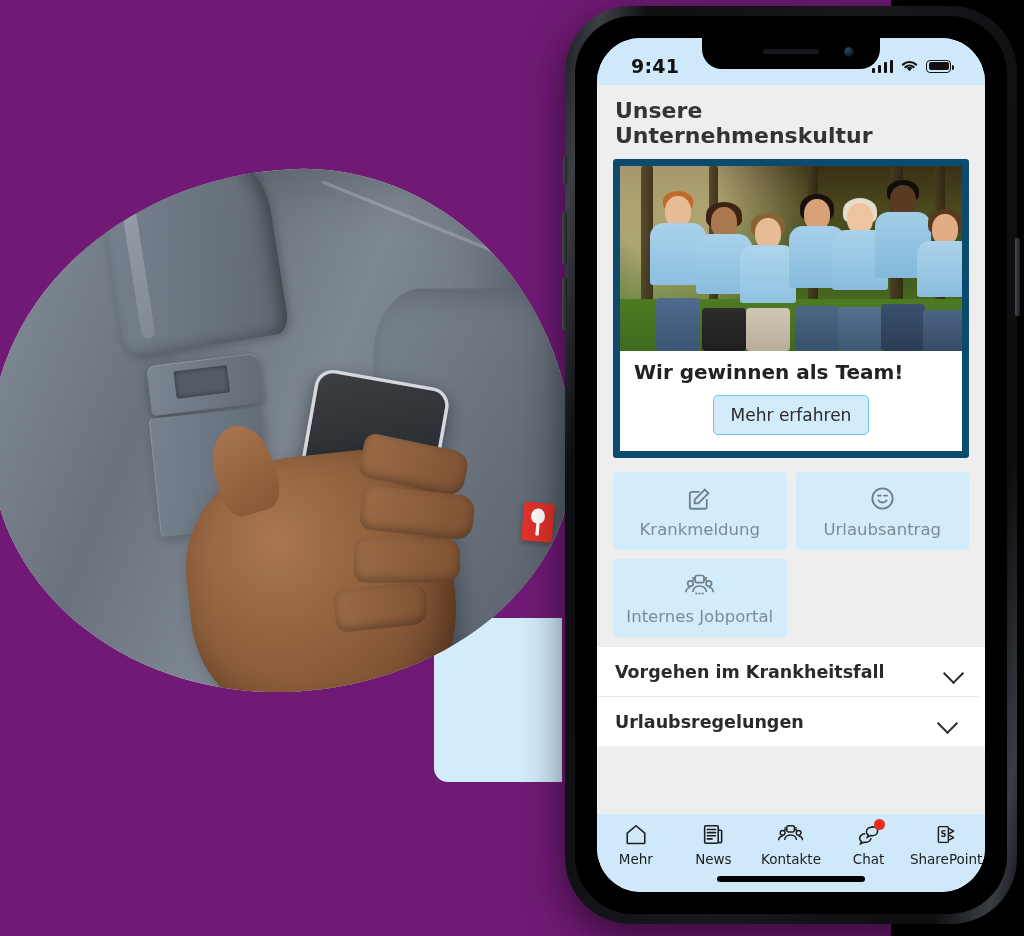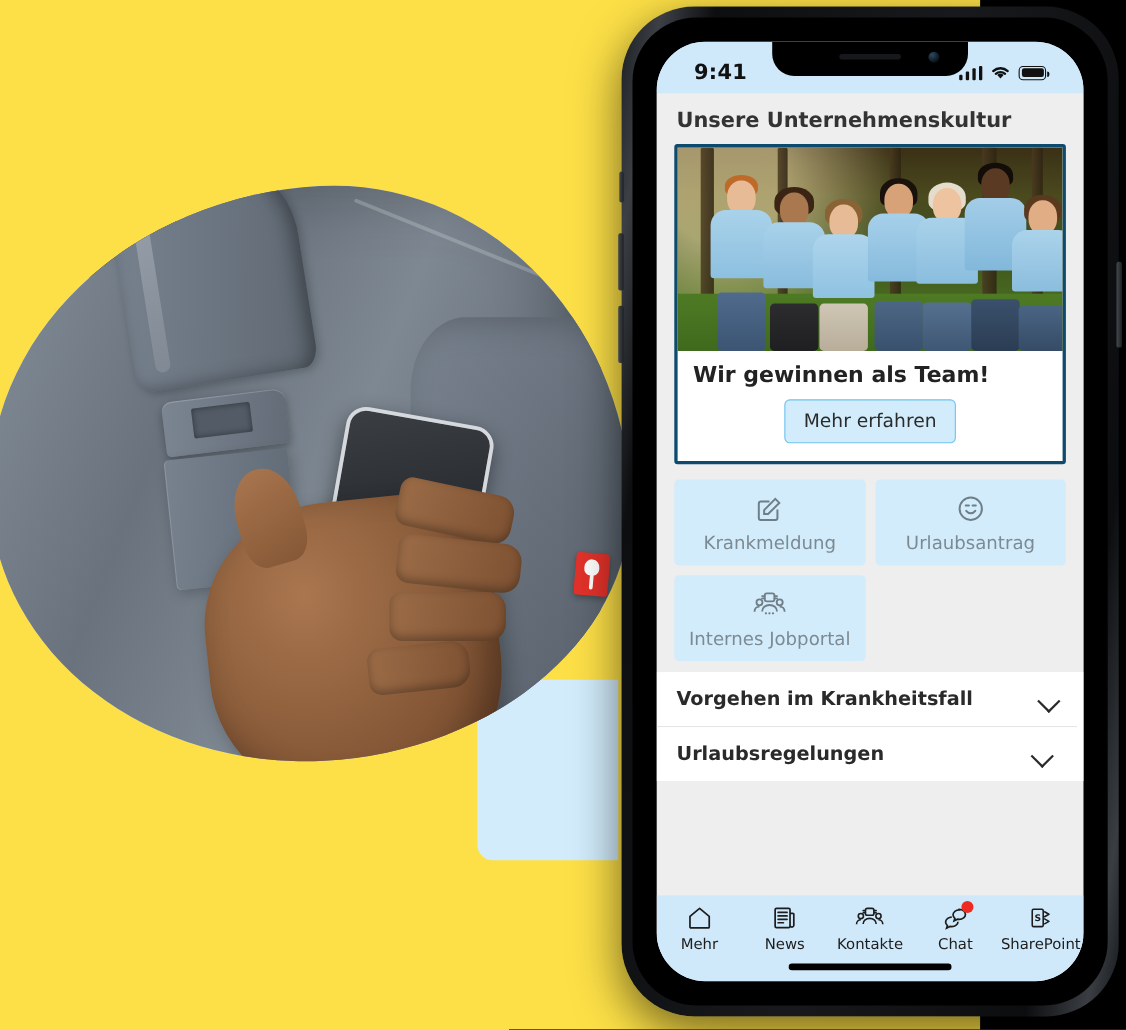--- a/index.html
+++ b/index.html
@@ -2,21 +2,21 @@
 <html><head>
 <meta charset="utf-8">
 <style>
   * { box-sizing: border-box; margin: 0; padding: 0; }
   html, body {
     width: 1024px; height: 936px;
     background: #000000;
     font-family: "DejaVu Sans", "Liberation Sans", sans-serif;
     overflow: hidden;
   }
-  #stage { position: relative; width: 891px; height: 936px; background:#fde047; }
+  #stage { position: relative; width: 891px; height: 936px; background:#701a75; }
 
   
   .blue-slab {
     position: absolute;
     left: 434px; top: 618px; width: 128px; height: 164px;
     background: #d2ecfb;
     border-radius: 14px 0 0 14px;
   }
 
   
@@ -194,24 +194,24 @@
     content:""; position:absolute; left:3px; top:3px; width:12px; height:12px;
     border-left:2.4px solid #1a1a1a; border-bottom:2.4px solid #1a1a1a;
     transform: rotate(45deg);
   }
   .back-label{ font-size:19px; color:#1a1a1a; }
   .nav-title{ font-size:19px; color:#1a1a1a; margin-left:22px; }
 
   
   .content{ background:#eeeeee; }
   .section-title{
-    font-size:19px; font-weight:600; color:#333; padding:13px 18px 11px 18px;
+    font-size:22px; font-weight:600; color:#333; padding:13px 18px 11px 18px;
   }
   .card{
-    margin:0 16px; background:#fff; border:3px solid #0c4a6e;
+    margin:0 16px; background:#fff; border:7px solid #0c4a6e;
     border-radius:3px; overflow:hidden;
   }
   .photo-frame{ height:185px; position:relative; overflow:hidden; background:#2f3b22; }
   .card-body{ padding:9px 14px 16px 14px; }
   .card-h{ font-size:20px; font-weight:700; color:#222; margin-bottom:5px; }
   .card-p{ font-size:16.5px; line-height:1.30; color:#3a3a3a; }
   .btn-wrap{ display:flex; justify-content:center; margin-top:11px; }
   .btn-more{
     background:#d2ecfb; border:1.6px solid #6cc3f0; border-radius:5px;
     padding:9px 17px; font-size:17px; color:#2b2b2b; cursor:pointer;

